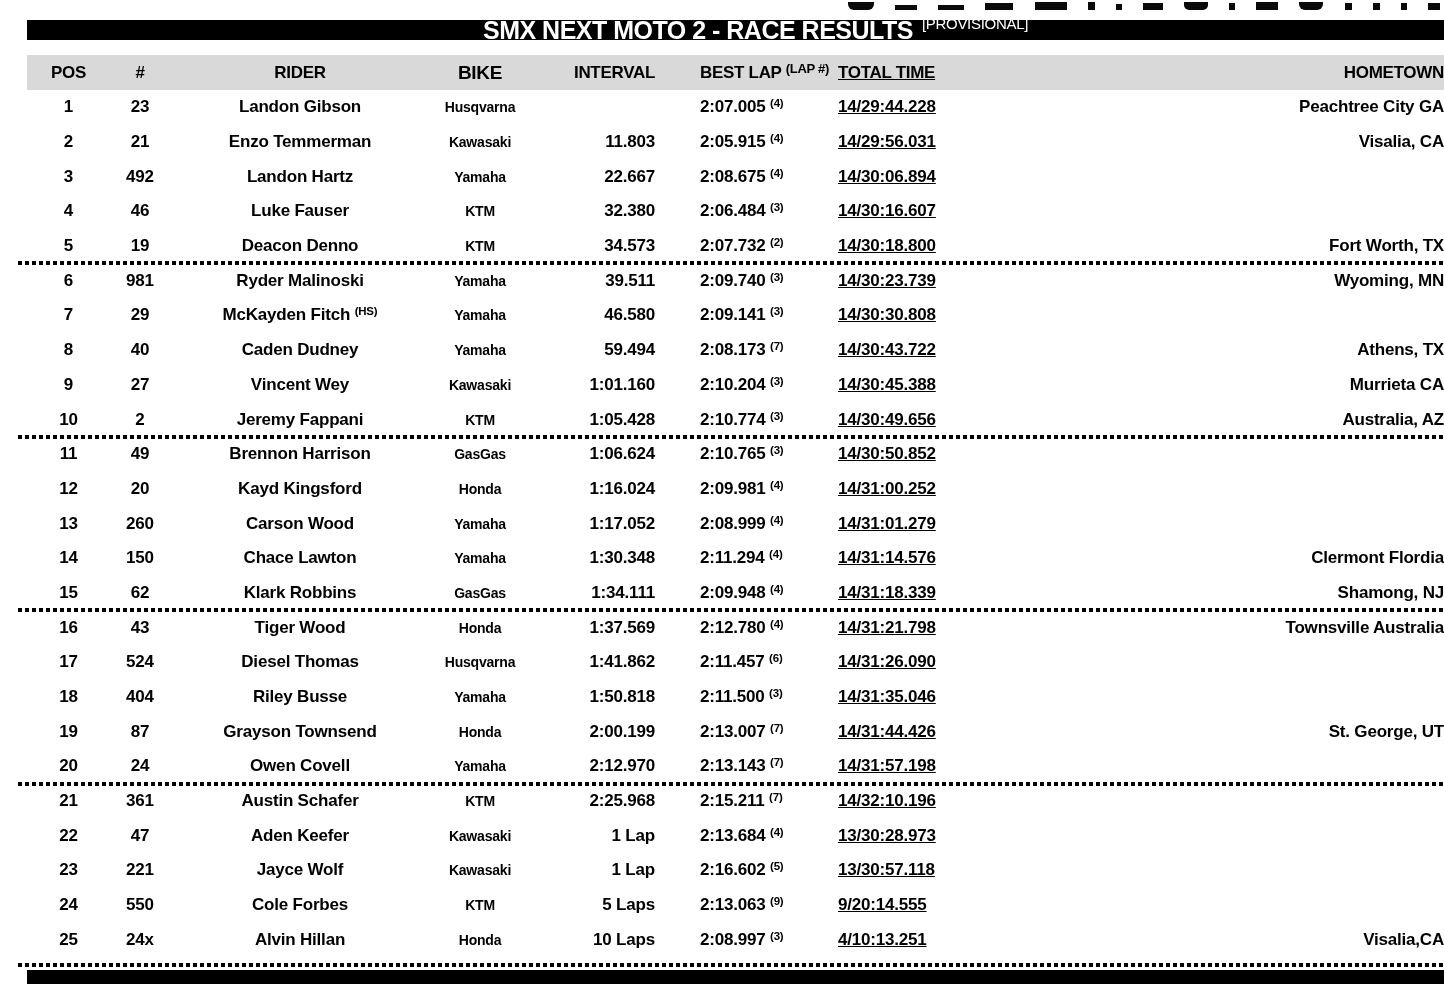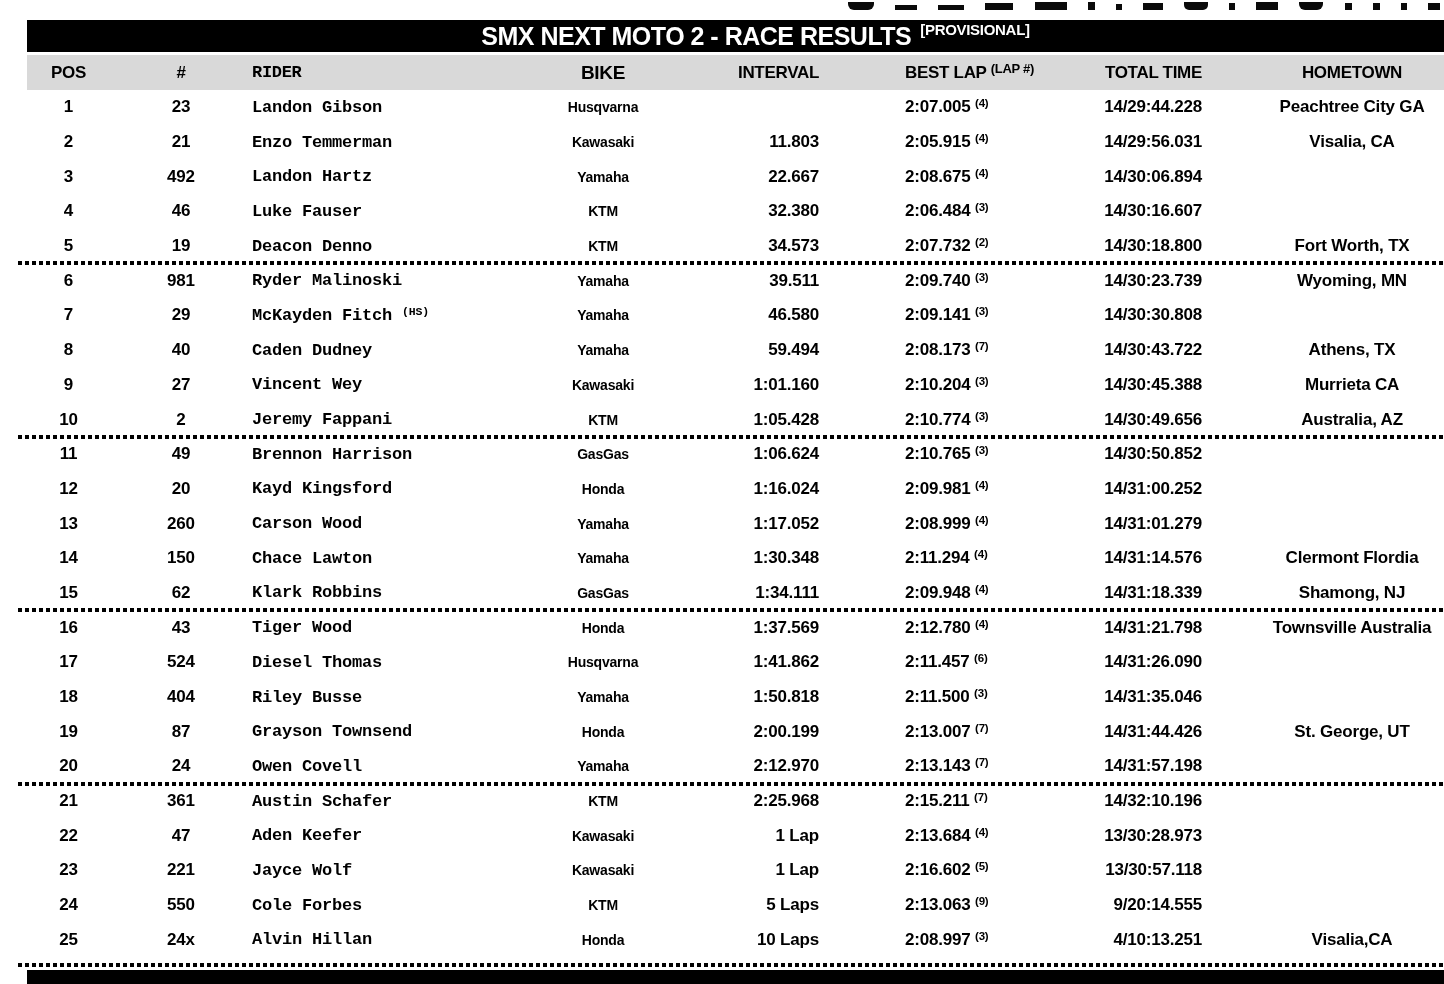--- a/index.html
+++ b/index.html
@@ -4,35 +4,35 @@
 <style>
   html,body{margin:0;padding:0;}
   body{background:#ffffff;font-family:"Liberation Sans", sans-serif;}
   .page{position:relative;width:1444px;height:984px;background:#fff;overflow:hidden;color:var(--text,#000);}
 
   
   .clip-strip{position:absolute;top:0;left:848px;width:592px;height:10px;display:flex;align-items:flex-end;justify-content:space-between;}
   .clip-strip .frag{background:#0a0a0a;}
 
   
-  .title-bar{position:absolute;top:20px;left:27px;right:0;height:32px;background:var(--bar,#000);
+  .title-bar{position:absolute;top:20px;left:27px;right:0;height:20px;background:var(--bar,#000);
     display:flex;align-items:center;justify-content:center;}
   .title-text{color:#fff;font-weight:700;font-size:25px;letter-spacing:-0.5px;font-stretch:condensed;white-space:nowrap;text-indent:40px;}
-  .title-badge{color:#fff;font-weight:700;font-size:15px;letter-spacing:-0.3px;position:relative;top:-7px;margin-left:9px;font-stretch:condensed;}
-
-  
-  .grid{display:grid;grid-template-columns:83px 60px 260px 100px 130px 178px 120px 1fr;align-items:center;gap:41px;}
+  .title-badge{color:#fff;font-weight:400;font-size:15px;letter-spacing:-0.3px;position:relative;top:-7px;margin-left:9px;font-stretch:condensed;}
+
+  
+  .grid{display:grid;grid-template-columns:83px 60px 260px 100px 130px 178px 120px 1fr;align-items:center;}
   .c-pos{text-align:center;}
   .c-num{text-align:center;}
-  .c-rider{text-align:left;font-family:Liberation Mono, monospace;}
+  .c-rider{text-align:center;}
   .c-bike{text-align:center;font-size:14px;}
   .c-interval{text-align:right;padding-right:5px;}
   .c-bestlap{text-align:left;padding-left:40px;white-space:nowrap;}
-  .c-total{text-align:right;padding-right:2px;white-space:nowrap;}
-  .c-hometown{text-align:center;padding-left:15px;white-space:nowrap;}
+  .c-total{text-align:left;padding-right:2px;white-space:nowrap;text-decoration:underline;}
+  .c-hometown{text-align:right;padding-left:15px;white-space:nowrap;}
 
   
   .col-header{position:absolute;top:55px;left:27px;right:0;height:35px;background:var(--header_bg,#d9d9d9);
     font-weight:700;font-size:17px;letter-spacing:-0.3px;font-stretch:condensed;}
   .col-header .c-bike{font-size:19px;}
   .hdr-sup{font-size:13px;position:relative;top:-5px;letter-spacing:-0.3px;}
 
   
   .results-body{position:absolute;top:90px;left:27px;right:0;}
   .row{height:34.7px;font-weight:700;font-size:17px;letter-spacing:-0.2px;position:relative;font-stretch:condensed;}

